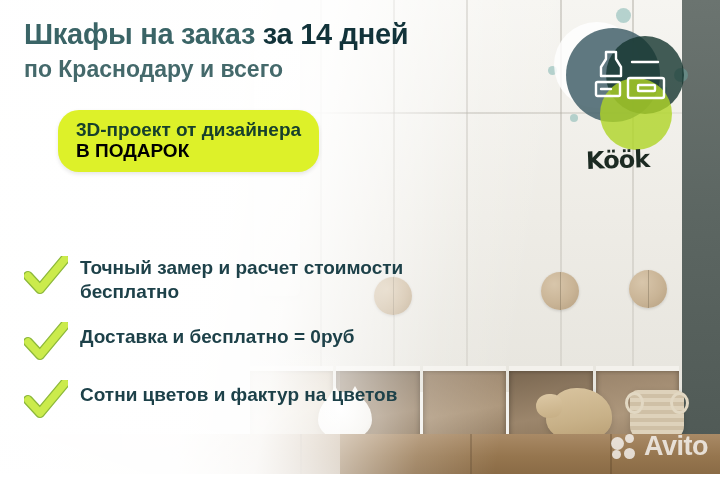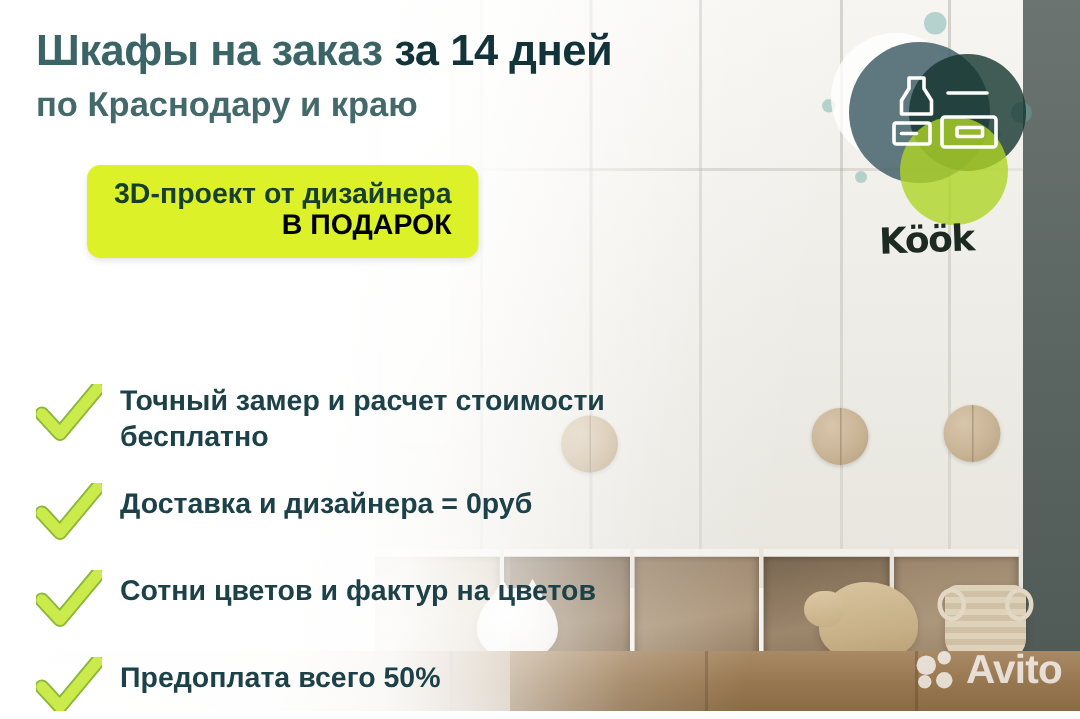--- a/index.html
+++ b/index.html
@@ -144,24 +144,24 @@
     color:#3a6466;white-space:nowrap;
   }
   .headline .accent{color:#12333a;}
   .subhead{
     position:absolute;left:24px;top:56px;
     font-size:23px;font-weight:bold;color:#44696b;white-space:nowrap;
   }
 
   .badge{
     position:absolute;left:58px;top:110px;
-    background:#ddf129;border-radius:9px;
+    background:#ddf129;border-radius:21px;
     padding:9px 18px 10px 18px;
     box-shadow:0 2px 4px rgba(0,0,0,.10);
-    text-align:right;
+    text-align:left;
   }
   .badge-l1{font-size:19px;font-weight:bold;color:#17402c;white-space:nowrap;line-height:1.12;}
   .badge-l2{font-size:19px;font-weight:bold;color:#000000;white-space:nowrap;line-height:1.12;}
 
   .bullets{position:absolute;left:24px;top:212px;width:470px;}
   .bullet{position:relative;margin-bottom:16px;min-height:42px;}
   .bullet .check{position:absolute;left:0;top:0;width:44px;height:40px;}
   .bullet .btext{
     margin-left:56px;font-size:19px;font-weight:bold;color:#1d4149;
     line-height:1.24;padding-top:3px;
@@ -244,21 +244,21 @@
     <div class="fade"></div>
     <div class="fade-bottom"></div>
   </div>
 
   <div class="content">
 
     <div class="headline">
       <span>Шкафы на заказ </span><span class="accent">за 14 дней</span>
     </div>
 
-    <div class="subhead">по Краснодару и краю</div>
+    <div class="subhead">по Краснодару и всего</div>
 
     <div class="badge">
       <div class="badge-l1">3D-проект от дизайнера</div>
       <div class="badge-l2">В ПОДАРОК</div>
     </div>
 
     <div class="bullets">
 
       <div class="bullet two" style="min-height:50px;margin-top:44px;">
         <span class="check">
@@ -270,42 +270,33 @@
         <div class="btext">Точный замер и расчет стоимости бесплатно</div>
       </div>
 
       <div class="bullet">
         <span class="check">
           <svg viewBox="0 0 44 40" width="44" height="40">
             <path d="M4 20 L16 33 L41 3" fill="none" stroke="#8cb83a" stroke-width="10" stroke-linecap="round" stroke-linejoin="round"></path>
             <path d="M4 20 L16 33 L41 3" fill="none" stroke="#cbeb4c" stroke-width="7.5" stroke-linecap="round" stroke-linejoin="round"></path>
           </svg>
         </span>
-        <div class="btext">Доставка и дизайнера = 0руб</div>
+        <div class="btext">Доставка и бесплатно = 0руб</div>
       </div>
 
       <div class="bullet">
         <span class="check">
           <svg viewBox="0 0 44 40" width="44" height="40">
             <path d="M4 20 L16 33 L41 3" fill="none" stroke="#8cb83a" stroke-width="10" stroke-linecap="round" stroke-linejoin="round"></path>
             <path d="M4 20 L16 33 L41 3" fill="none" stroke="#cbeb4c" stroke-width="7.5" stroke-linecap="round" stroke-linejoin="round"></path>
           </svg>
         </span>
         <div class="btext">Сотни цветов и фактур на цветов</div>
       </div>
 
-      <div class="bullet">
-        <span class="check">
-          <svg viewBox="0 0 44 40" width="44" height="40">
-            <path d="M4 20 L16 33 L41 3" fill="none" stroke="#8cb83a" stroke-width="10" stroke-linecap="round" stroke-linejoin="round"></path>
-            <path d="M4 20 L16 33 L41 3" fill="none" stroke="#cbeb4c" stroke-width="7.5" stroke-linecap="round" stroke-linejoin="round"></path>
-          </svg>
-        </span>
-        <div class="btext">Предоплата всего 50%</div>
-      </div>
 
     </div>
 
     <div class="logo">
       <span class="dot" style="left:68px;top:2px;width:15px;height:15px;"></span>
       <span class="dot" style="left:0px;top:60px;width:9px;height:9px;"></span>
       <span class="dot" style="left:22px;top:108px;width:8px;height:8px;"></span>
       <span class="dot" style="left:126px;top:62px;width:14px;height:14px;"></span>
       <span class="dot" style="left:112px;top:80px;width:7px;height:7px;"></span>
 

